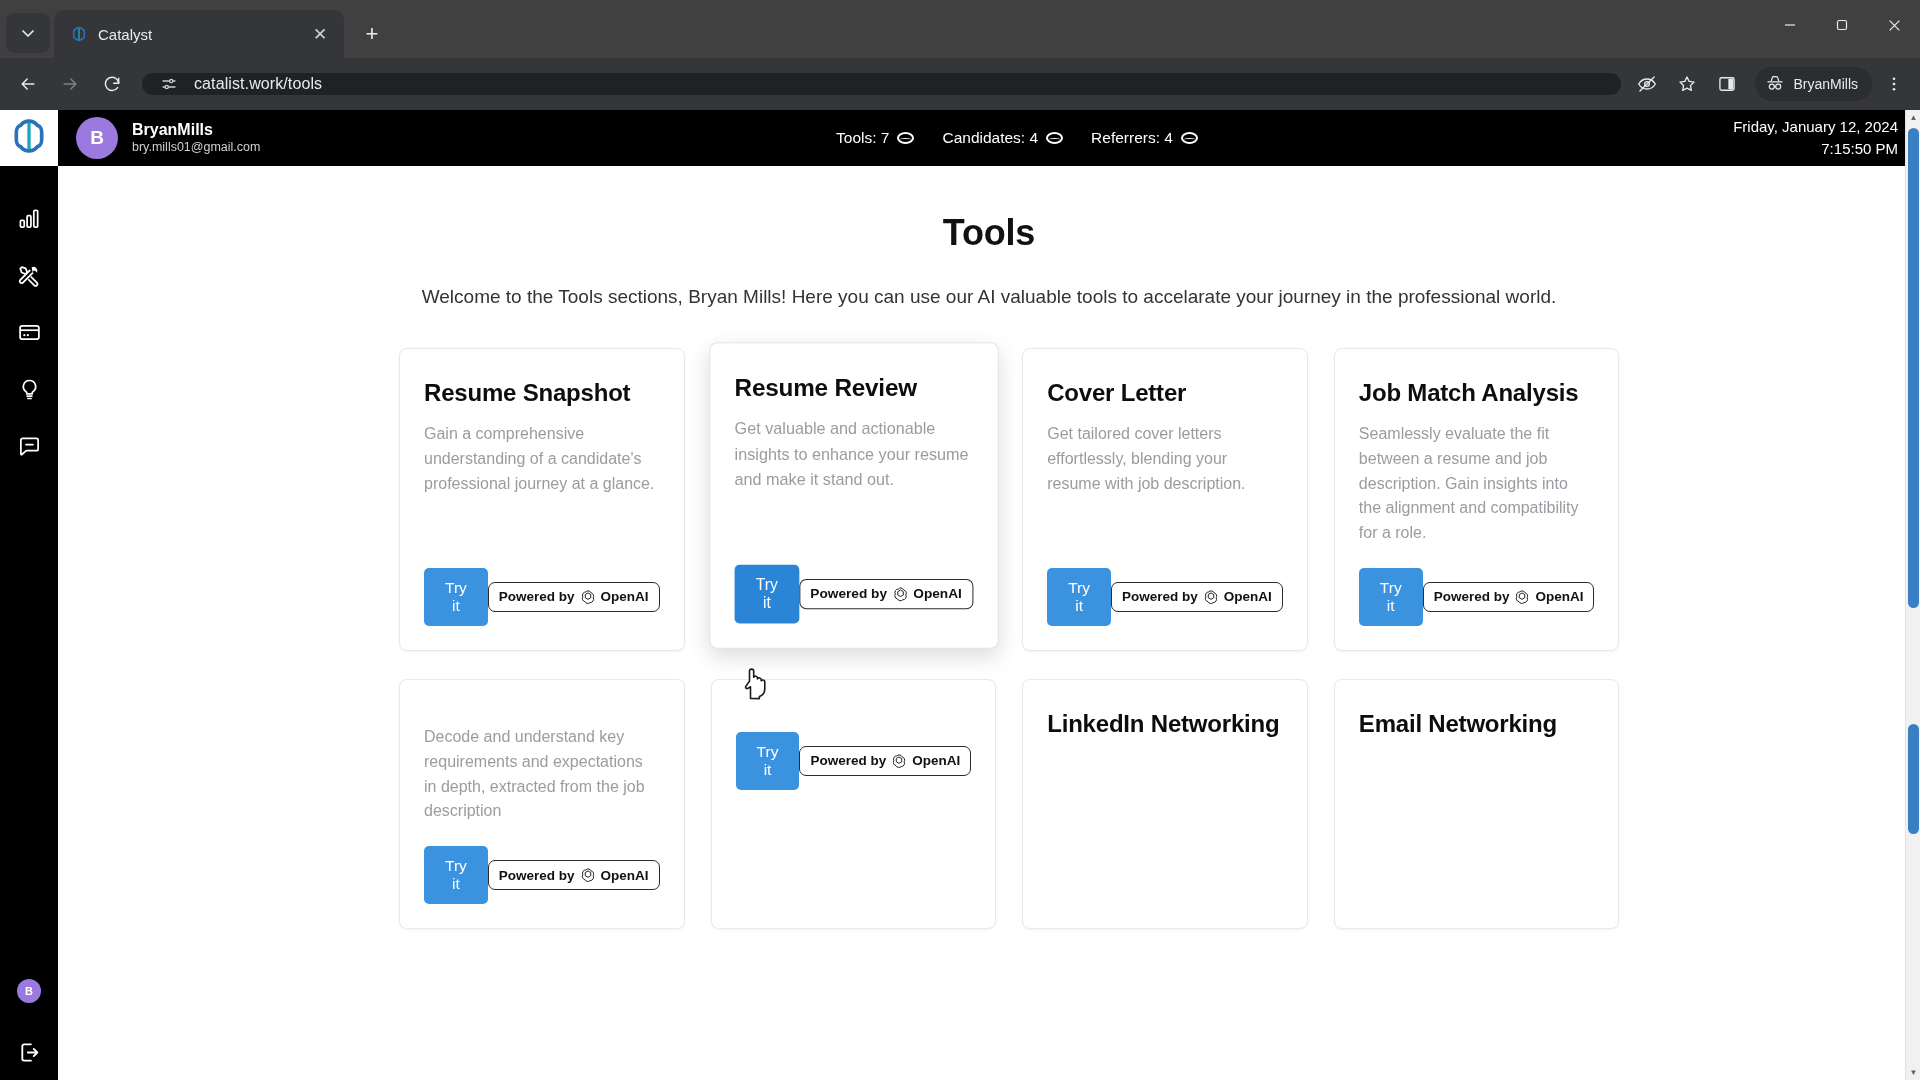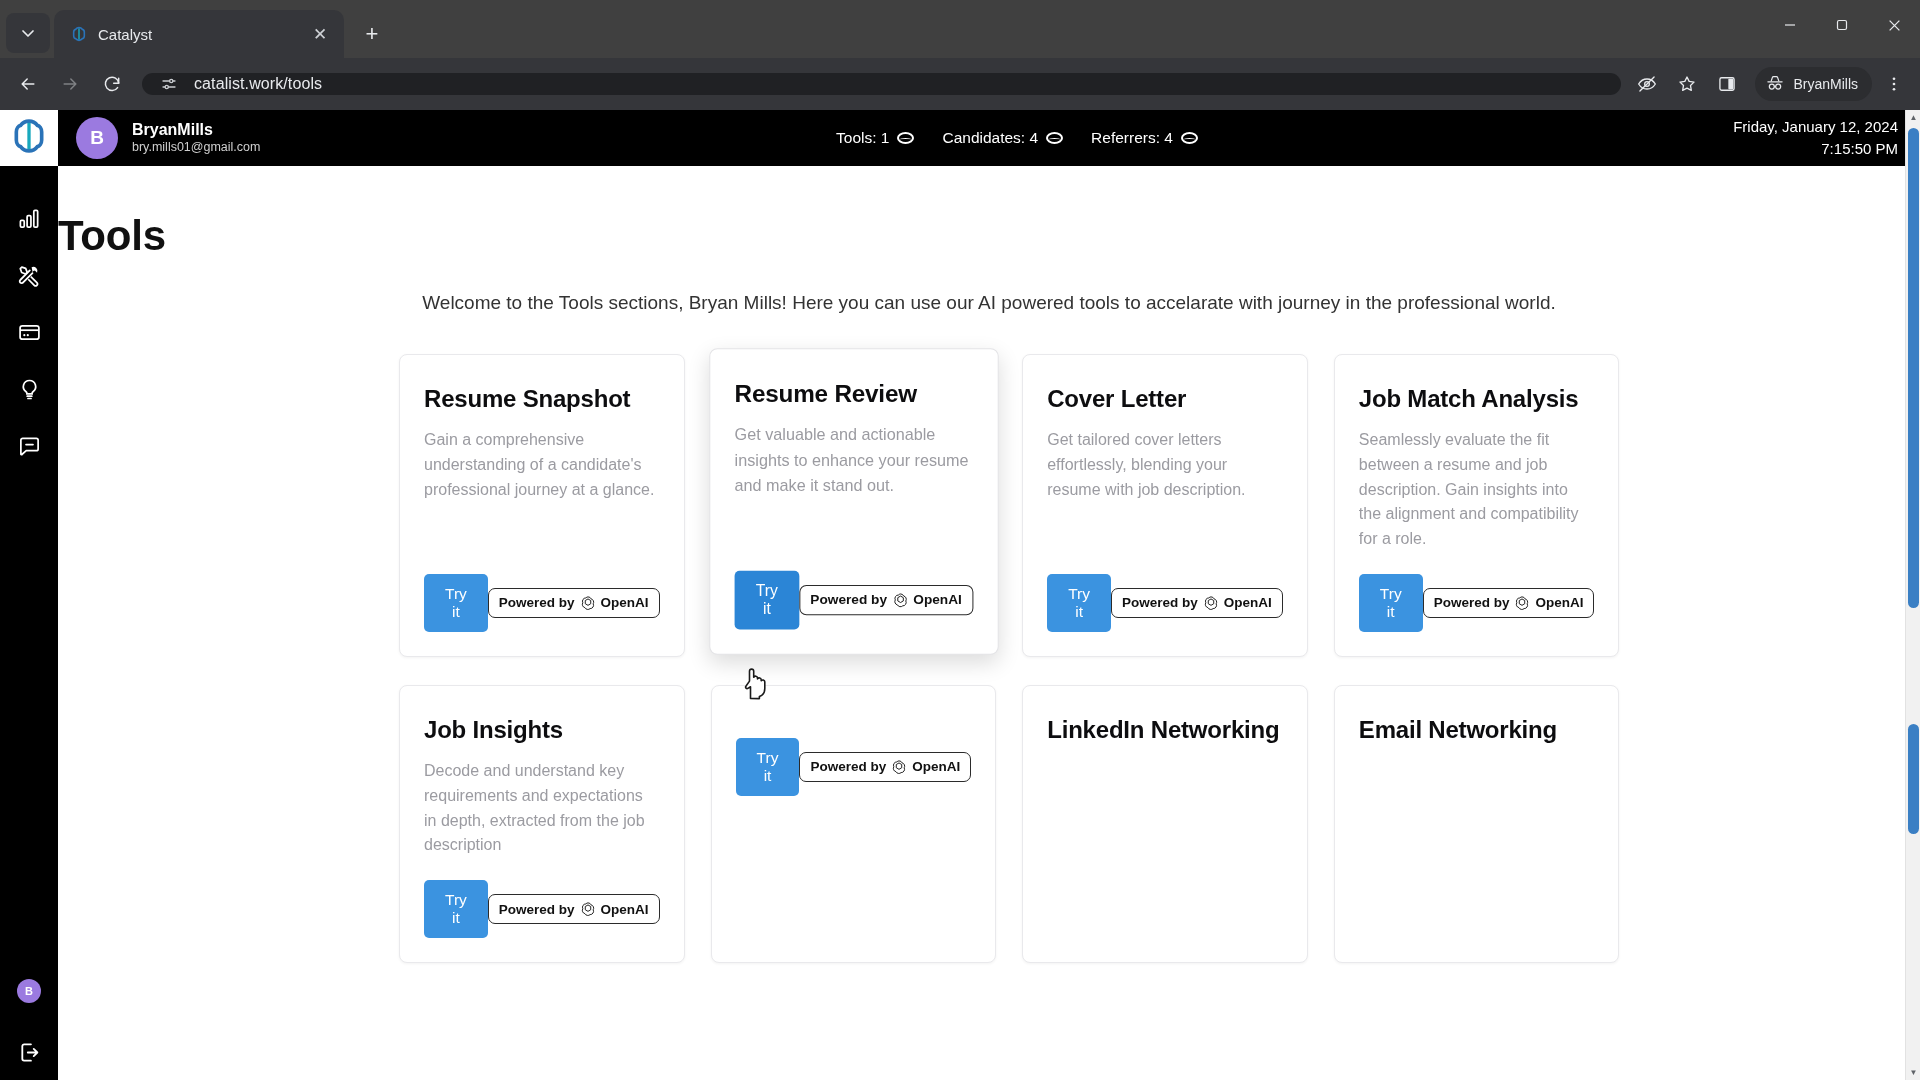--- a/index.html
+++ b/index.html
@@ -107,21 +107,21 @@
     border-top:1.5px solid #fff; border-radius:50%;
   }
   .clock { text-align:right; font-size:15px; line-height:1.45; min-width:230px; }
 
   
   .main {
     flex:1; background:#fff; overflow:hidden; position:relative;
     padding: 46px 0 0 0;
   }
   .page-title {
-    text-align:left; font-size:42px; font-weight:700; color:#111;
+    text-align:center; font-size:36px; font-weight:700; color:#111;
     letter-spacing:-.2px;
   }
   .welcome {
     text-align:center; font-size:19px; color:#333; margin-top:32px;
     font-weight:400;
   }
 
   .grid {
     margin: 40px auto 0 auto;
     width: 1180px;
@@ -363,42 +363,42 @@
         <div class="user-block">
           <div class="user-avatar">B</div>
           <div>
             <div class="user-name">BryanMills</div>
             <div class="user-email">bry.mills01@gmail.com</div>
           </div>
         </div>
 
         <div class="stats">
           <div class="stat">
-            <span>Tools: 1</span>
+            <span>Tools: 7</span>
             <span class="coin"></span>
           </div>
           <div class="stat">
             <span>Candidates: 4</span>
             <span class="coin"></span>
           </div>
           <div class="stat">
             <span>Referrers: 4</span>
             <span class="coin"></span>
           </div>
         </div>
 
         <div class="clock">
           <div>Friday, January 12, 2024</div>
           <div>7:15:50 PM</div>
         </div>
       </div>
 
       <div class="main">
         <h1 class="page-title">Tools</h1>
-        <p class="welcome">Welcome to the Tools sections, Bryan Mills! Here you can use our AI powered tools to accelarate with journey in the professional world.</p>
+        <p class="welcome">Welcome to the Tools sections, Bryan Mills! Here you can use our AI valuable tools to accelarate your journey in the professional world.</p>
 
         <div class="grid">
 
           <div class="card">
             <div class="card-title">Resume Snapshot</div>
             <div class="card-desc">Gain a comprehensive understanding of a candidate's professional journey at a glance.</div>
             <div class="card-foot">
               <button class="tryit">Try it</button>
               <div class="badge">
                 <span>Powered by</span>
@@ -457,21 +457,20 @@
                   <svg width="16" height="16" viewBox="0 0 24 24">
                       <path d="M12 2.8a5 5 0 014.6 3 5 5 0 013.2 7.4 5 5 0 01-4.6 7.2A5 5 0 017.4 19a5 5 0 01-3.2-7.4A5 5 0 018.8 4.4 5 5 0 0112 2.8zm0 3.1L7.9 8.3v4.8L12 15.5l4.1-2.4V8.3z" fill="none" stroke="#111" stroke-width="1.4" stroke-linejoin="round"></path>
                     </svg>
                 </span>
                 <span>OpenAI</span>
               </div>
             </div>
           </div>
 
           <div class="card">
-            <div class="card-title">Job Insights</div>
             <div class="card-desc">Decode and understand key requirements and expectations in depth, extracted from the job description</div>
             <div class="card-foot">
               <button class="tryit">Try it</button>
               <div class="badge">
                 <span>Powered by</span>
                 <span class="oai">
                   <svg width="16" height="16" viewBox="0 0 24 24">
                       <path d="M12 2.8a5 5 0 014.6 3 5 5 0 013.2 7.4 5 5 0 01-4.6 7.2A5 5 0 017.4 19a5 5 0 01-3.2-7.4A5 5 0 018.8 4.4 5 5 0 0112 2.8zm0 3.1L7.9 8.3v4.8L12 15.5l4.1-2.4V8.3z" fill="none" stroke="#111" stroke-width="1.4" stroke-linejoin="round"></path>
                     </svg>
                 </span>

